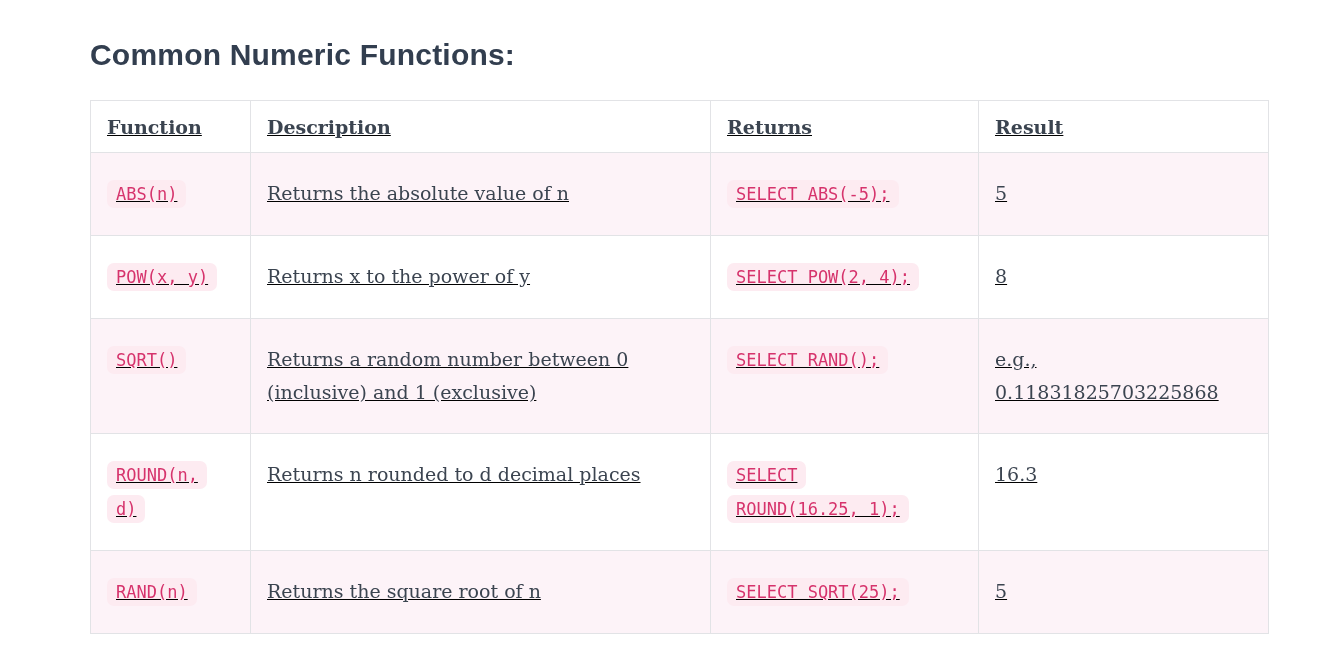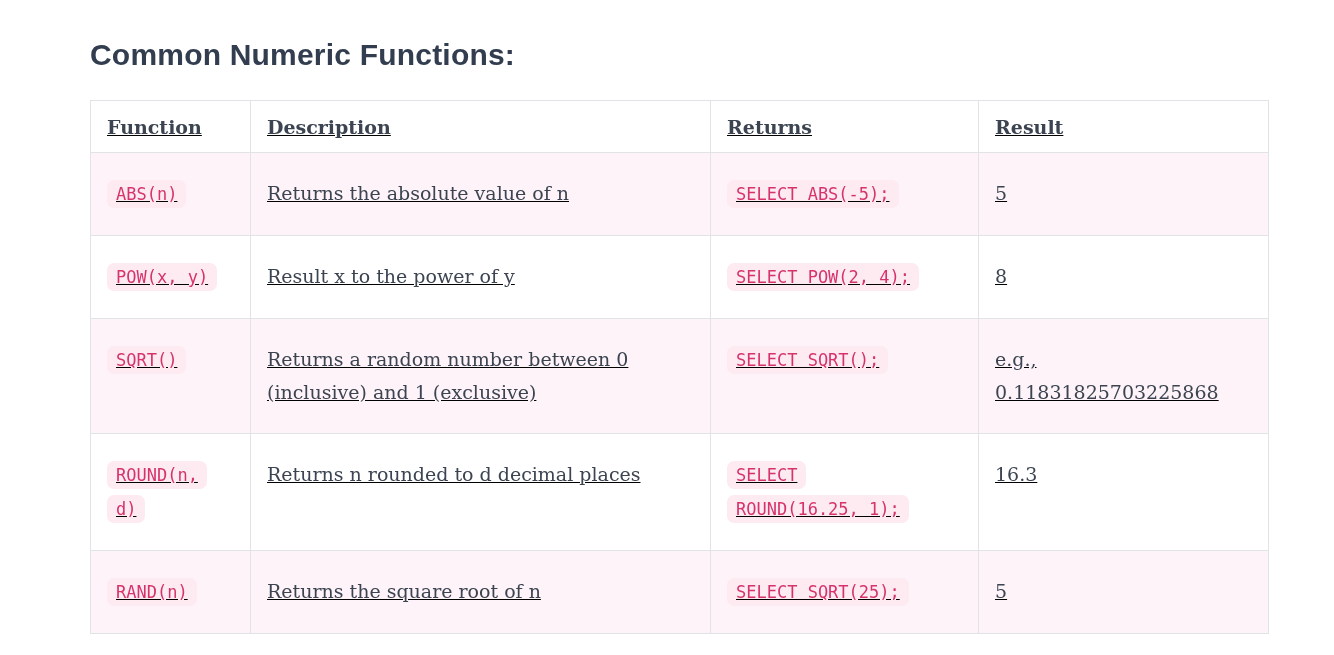--- a/index.html
+++ b/index.html
@@ -116,34 +116,34 @@
       <code class="code-pill">SELECT ABS(-5);</code>
     </td>
     <td class="cell-result">5</td>
   </tr>
 
 
   <tr>
     <td class="cell-function">
       <code class="code-pill">POW(x, y)</code>
     </td>
-    <td class="cell-description">Result x to the power of y</td>
+    <td class="cell-description">Returns x to the power of y</td>
     <td class="cell-example">
       <code class="code-pill">SELECT POW(2, 4);</code>
     </td>
     <td class="cell-result">8</td>
   </tr>
 
   <tr>
     <td class="cell-function">
       <code class="code-pill">SQRT()</code>
     </td>
     <td class="cell-description">Returns a random number between 0 (inclusive) and 1 (exclusive)</td>
     <td class="cell-example">
-      <code class="code-pill">SELECT SQRT();</code>
+      <code class="code-pill">SELECT RAND();</code>
     </td>
     <td class="cell-result">e.g.,
 0.11831825703225868</td>
   </tr>
 
   <tr>
     <td class="cell-function">
       <code class="code-pill">ROUND(n,
 d)</code>
     </td>

